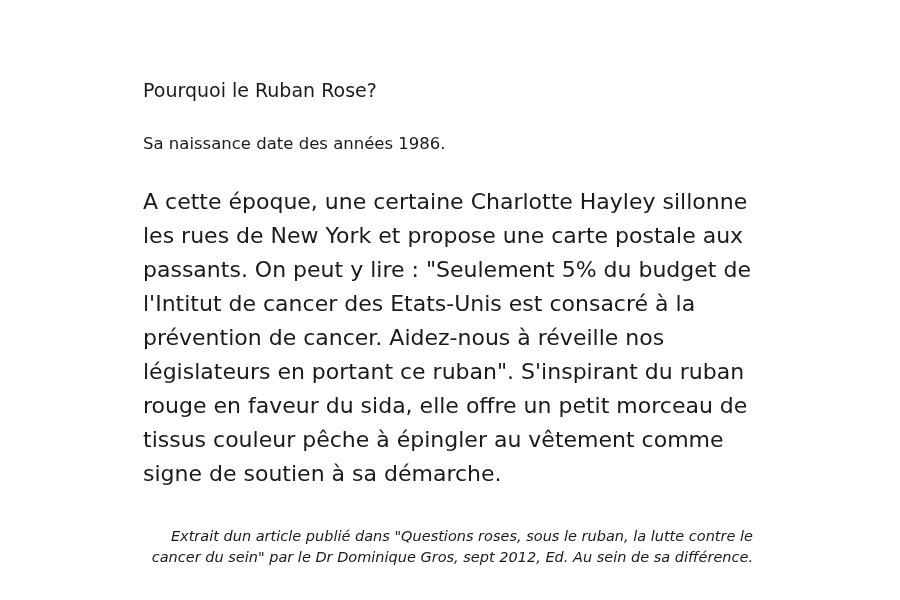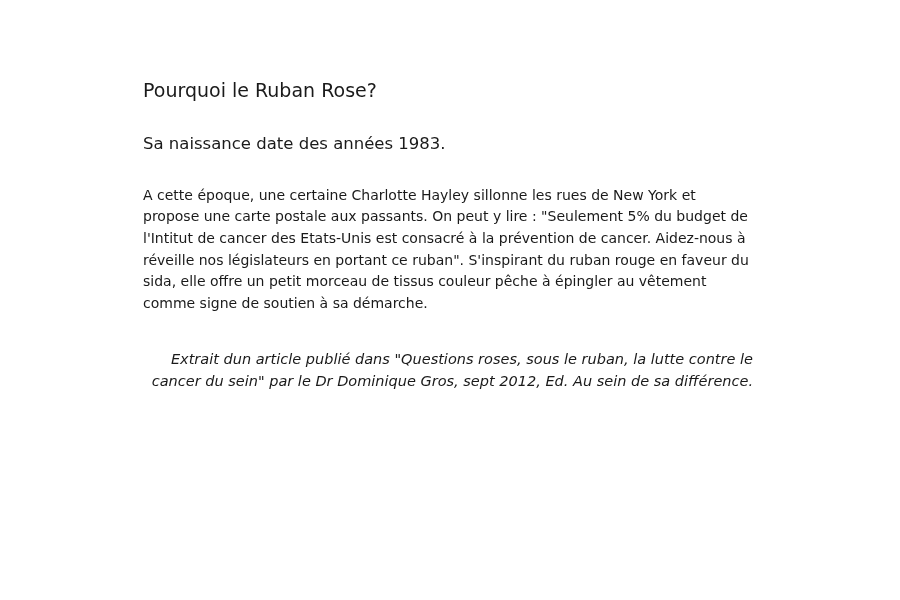--- a/index.html
+++ b/index.html
@@ -33,37 +33,37 @@
     margin: 0 0 28px 0;
     color: #1a1a1a;
   }
   .lede {
     font-size: 16.5px;
     line-height: 1.4;
     margin: 0 0 30px 0;
     color: #1a1a1a;
   }
   .body-para {
-    font-size: 14px;
+    font-size: 22px;
     line-height: 1.55;
     margin: 0 0 34px 0;
     color: #1a1a1a;
   }
   .source-note {
     font-size: 14.5px;
     font-style: italic;
     line-height: 1.5;
     margin: 0;
     color: #1a1a1a;
     text-align: right;
   }
 </style>
 </head>
 <body>
 
 <div class="page">
   <div class="content">
     <h1 class="doc-title">Pourquoi le Ruban Rose?</h1>
-    <p class="lede">Sa naissance date des années 1983.</p>
+    <p class="lede">Sa naissance date des années 1986.</p>
     <p class="body-para">A cette époque, une certaine Charlotte Hayley sillonne les rues de New York et propose une carte postale aux passants. On peut y lire : "Seulement 5% du budget de l'Intitut de cancer des Etats-Unis est consacré à la prévention de cancer. Aidez-nous à réveille nos législateurs en portant ce ruban". S'inspirant du ruban rouge en faveur du sida, elle offre un petit morceau de tissus couleur pêche à épingler au vêtement comme signe de soutien à sa démarche.</p>
     <p class="source-note">Extrait dun article publié dans "Questions roses, sous le ruban, la lutte contre le cancer du sein" par le Dr Dominique Gros, sept 2012, Ed. Au sein de sa différence.</p>
   </div>
 </div>
 
 </body></html>

